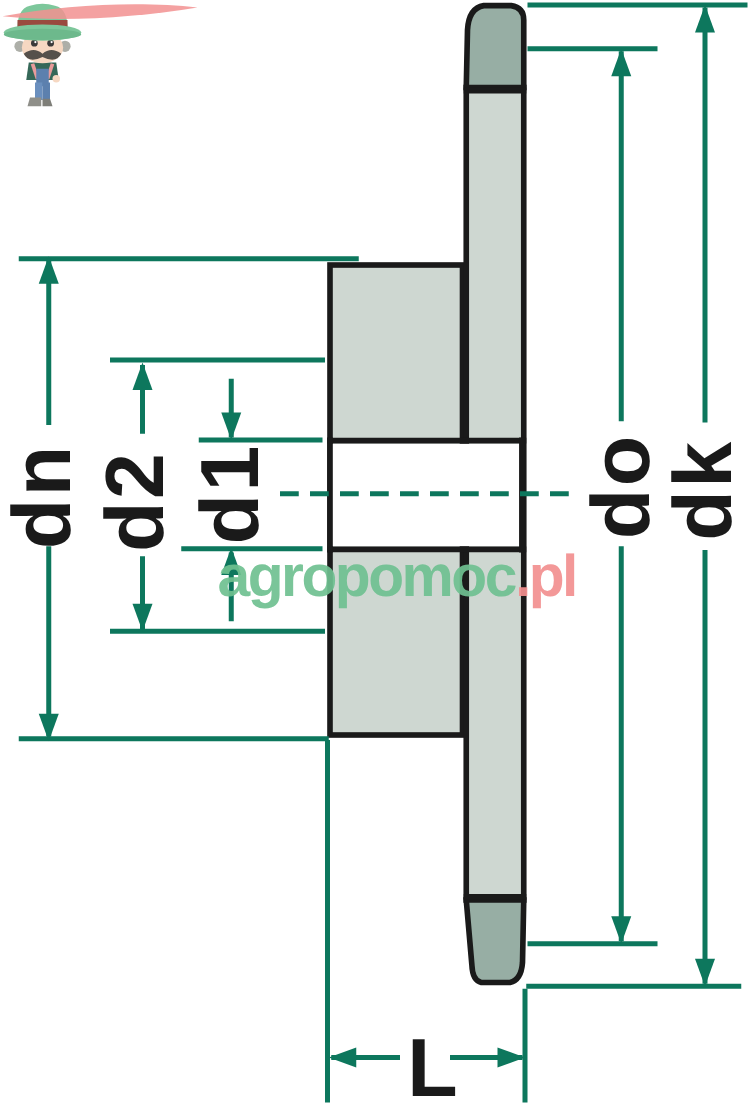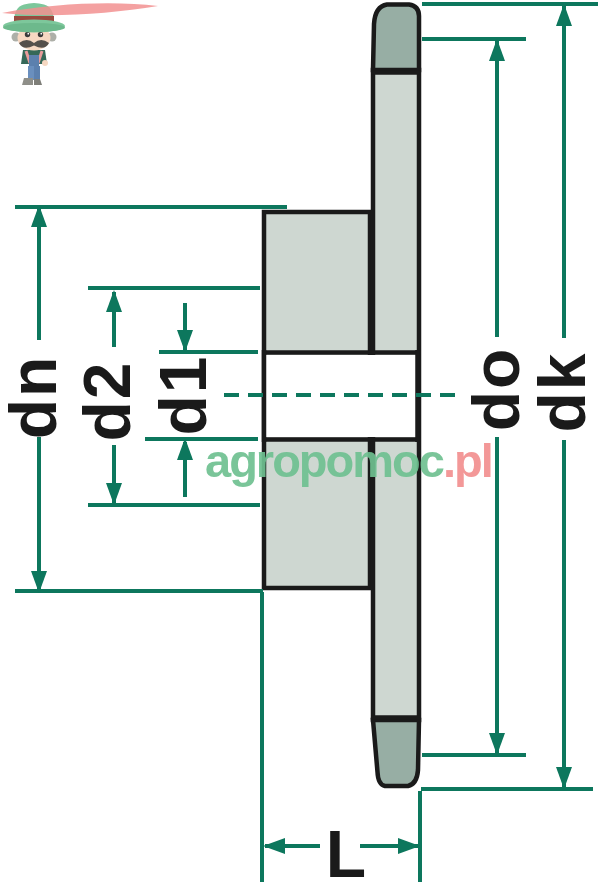--- a/index.html
+++ b/index.html
@@ -20,21 +20,21 @@
   .arr.right { border-top:8px solid transparent; border-bottom:8px solid transparent; border-left:22px solid #0D775D; }
   
   .dimlabel {
     position:absolute; color:#1a1a1a; font-weight:bold; font-size:66px;
     line-height:1; letter-spacing:2px; white-space:nowrap;
     transform:translate(-50%,-50%) rotate(-90deg); z-index:5;
   }
   .dimlabel.upright { transform:translate(-50%,-50%); }
   
   .wm-text {
-    position:absolute; left:205px; top:437px; z-index:7;
+    position:absolute; left:174px; top:437px; z-index:7;
     font-weight:bold; font-size:47px; line-height:1; letter-spacing:-2px;
     white-space:nowrap; opacity:0.92;
   }
   .wm-green { color:#6FC191; }
   .wm-pink  { color:#F29090; }
   .mascot  { position:absolute; left:150px; top:398px; z-index:4; }
   .swoosh  { position:absolute; left:95px;  top:468px; z-index:6; }
   .z2 { z-index:2; } .z3 { z-index:3; }
 </style>
 </head>

